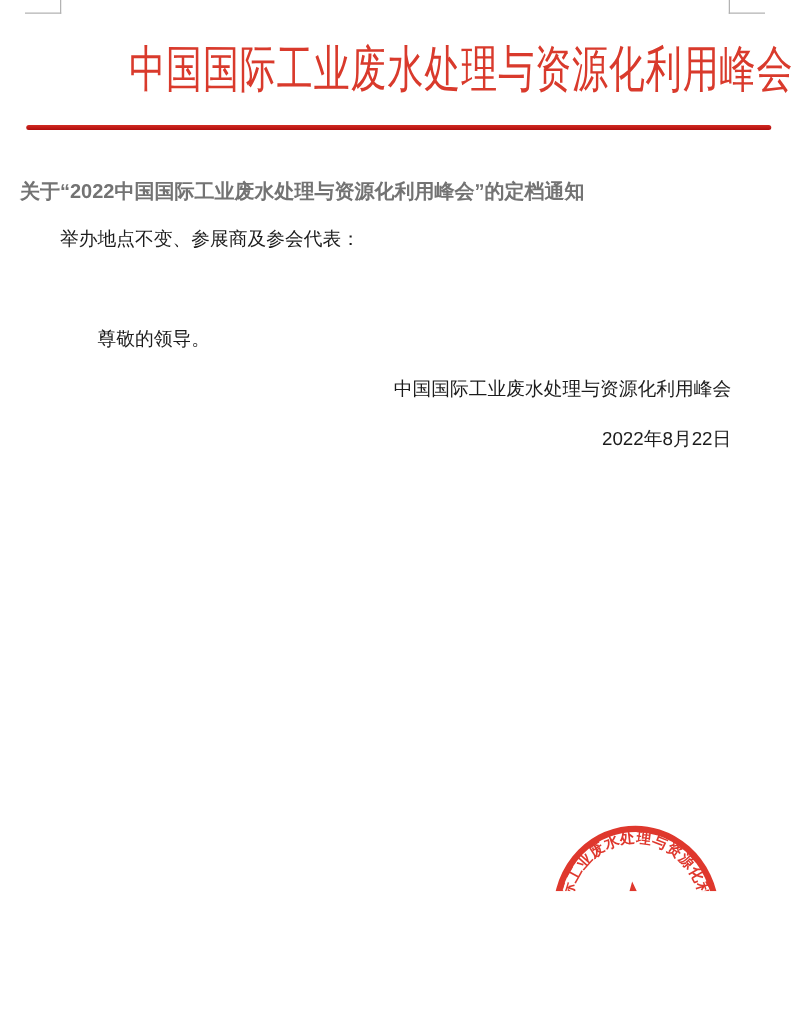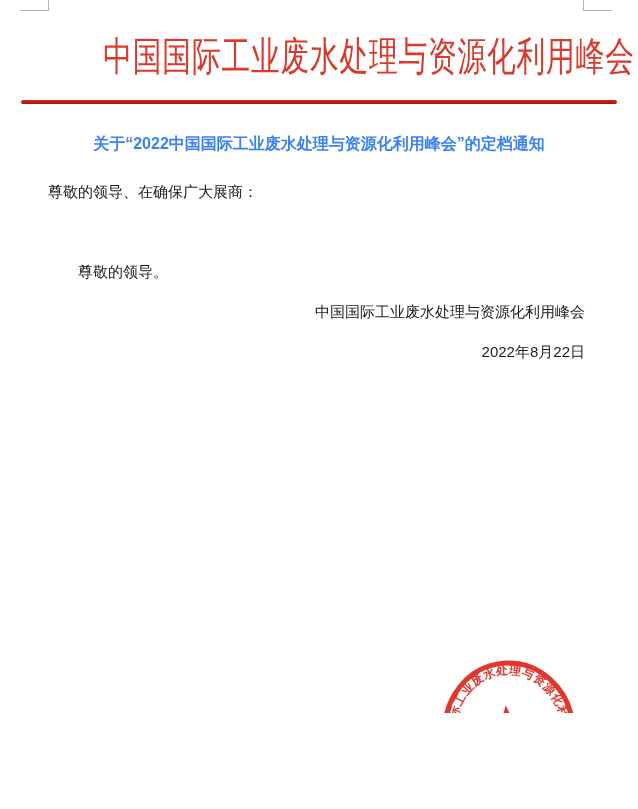--- a/index.html
+++ b/index.html
@@ -32,24 +32,24 @@
     letter-spacing: 1px;
   }
   .rule {
     position: absolute; top: 100px; left: 21px;
     width: 596px; height: 4px;
     background: linear-gradient(to bottom, #d22a22, #b00d0d);
     border-radius: 2px;
   }
   .doc-title {
     position: absolute; top: 120px; left: 0; right: 0;
-    margin: 6px;
-    text-align: center;
+    margin: 16px;
+    text-align: left;
     font-size: 16px; line-height: 36px;
-    font-weight: 700; color: #3b82f6;
+    font-weight: 700; color: #737373;
   }
   .content {
     position: absolute; top: 172px; left: 48px;
     width: 537px;
     font-size: 15px; line-height: 40px;
     color: #1c1c1c;
     text-align: justify;
   }
   .content p { margin: 0; }
   .indent { text-indent: 2em; }
@@ -74,21 +74,21 @@
 
   <div class="header">
     <span class="header-text">中国国际工业废水处理与资源化利用峰会</span>
   </div>
 
   <div class="rule"></div>
 
   <h1 class="doc-title">关于“2022中国国际工业废水处理与资源化利用峰会”的定档通知</h1>
 
   <div class="content">
-    <p class="greeting">尊敬的领导、在确保广大展商：</p>
+    <p class="greeting">举办地点不变、参展商及参会代表：</p>
 
 
 
 
     <p class="para indent notice">尊敬的领导。</p>
 
     <p class="para right">中国国际工业废水处理与资源化利用峰会</p>
 
     <p class="para right">2022年8月22日</p>
   </div>

